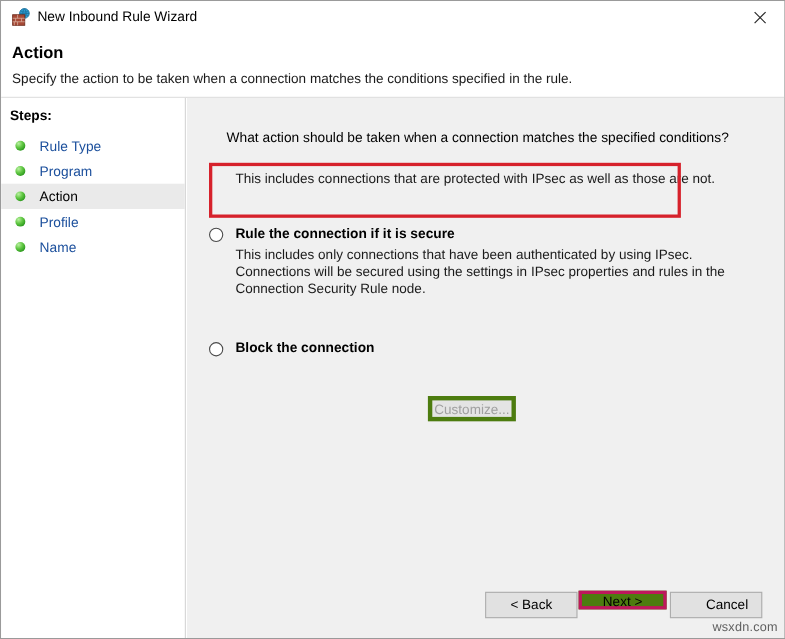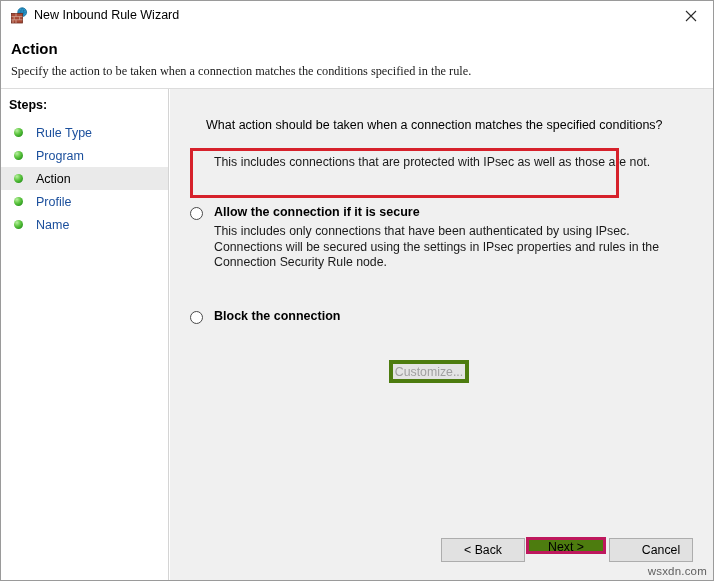--- a/index.html
+++ b/index.html
@@ -81,21 +81,20 @@
     font-weight: bold;
     color: #000000;
   }
   .header-sub {
     position: absolute;
     left: 10px;
     top: 32px;
     font-size: 12.3px;
     color: #1a1a1a;
     white-space: nowrap;
-    font-family: Liberation Serif, serif;
   }
 
   
   .body-area {
     position: absolute;
     top: 88px; left: 0;
     width: 712px;
     height: 491px;
   }
   .sidebar {
@@ -362,21 +361,21 @@
 
       <div class="question">What action should be taken when a connection matches the specified conditions?</div>
 
       <div class="option opt-allow">
         <div class="opt-desc">This includes connections that are protected with IPsec as well as those are not.</div>
       </div>
 
       <div class="option opt-allow-secure">
         <div class="radio-row">
           <span class="radio"></span>
-          <span class="opt-title">Allow the connection if it is secure</span>
+          <span class="opt-title">Rule the connection if it is secure</span>
         </div>
         <div class="opt-desc">This includes only connections that have been authenticated by using IPsec.  Connections will be secured using the settings in IPsec properties and rules in the Connection Security Rule node.</div>
       </div>
 
       <button class="customize-btn" disabled="">Customize...</button>
 
       <div class="option opt-block">
         <div class="radio-row">
           <span class="radio"></span>
           <span class="opt-title">Block the connection</span>

